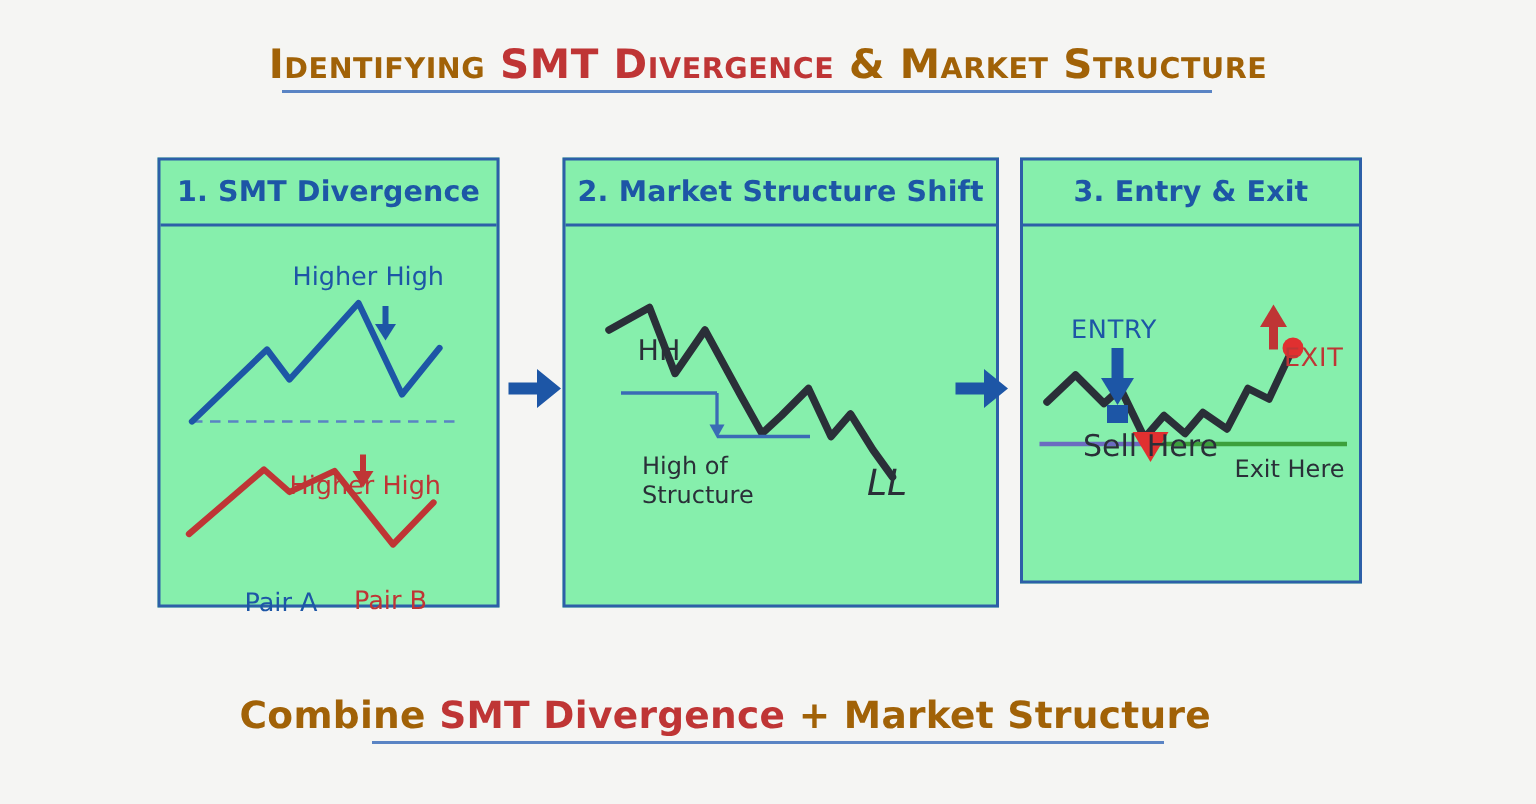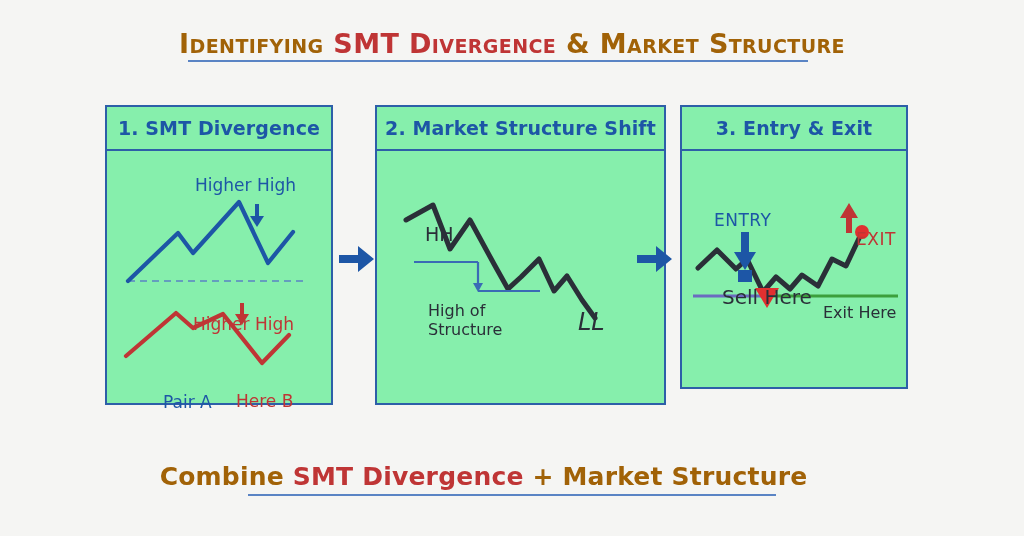--- a/index.html
+++ b/index.html
@@ -194,21 +194,21 @@
       <line x1="849" y1="212" x2="849" y2="233" stroke="#bf3535" stroke-width="6"></line>
       <path d="M 840 218 L 858 218 L 849 203 Z" fill="#bf3535"></path>
     </g>
 
     <circle cx="862" cy="232" r="7" fill="#e03030"></circle>
   </svg>
 
   <div class="lbl lbl-blue" style="left:195px; top:177px; font-size:17px;">Higher High</div>
   <div class="lbl lbl-red" style="left:193px; top:292px; font-size:17px;">Higher High</div>
   <div class="lbl lbl-blue" style="left:163px; top:369px; font-size:17px;margin-top:25px;">Pair A</div>
-  <div class="lbl lbl-red" style="left:236px; top:369px; font-size:17px;">Here B</div>
+  <div class="lbl lbl-red" style="left:236px; top:369px; font-size:17px;">Pair B</div>
 
   <div class="lbl lbl-dark" style="left:425px; top:178px; font-size:19px;margin-top:47px;">HH</div>
   <div class="lbl lbl-dark" style="left:578px; top:310px; font-size:24px; font-style:italic;">LL</div>
   <div class="lbl lbl-dark" style="left:428px; top:303px; font-size:16px;">High of</div>
   <div class="lbl lbl-dark" style="left:428px; top:322px; font-size:16px;">Structure</div>
 
   <div class="lbl lbl-blue" style="left:714px; top:212px; font-size:17px; letter-spacing:0.5px;">ENTRY</div>
   <div class="lbl lbl-red" style="left:856px; top:207px; font-size:17px; letter-spacing:0.5px;">EXIT</div>
   <div class="lbl lbl-dark" style="left:690px; top:287px; font-size:20px;margin-left:32px;">Sell Here</div>
   <div class="lbl lbl-dark" style="left:823px; top:305px; font-size:16px;">Exit Here</div>

